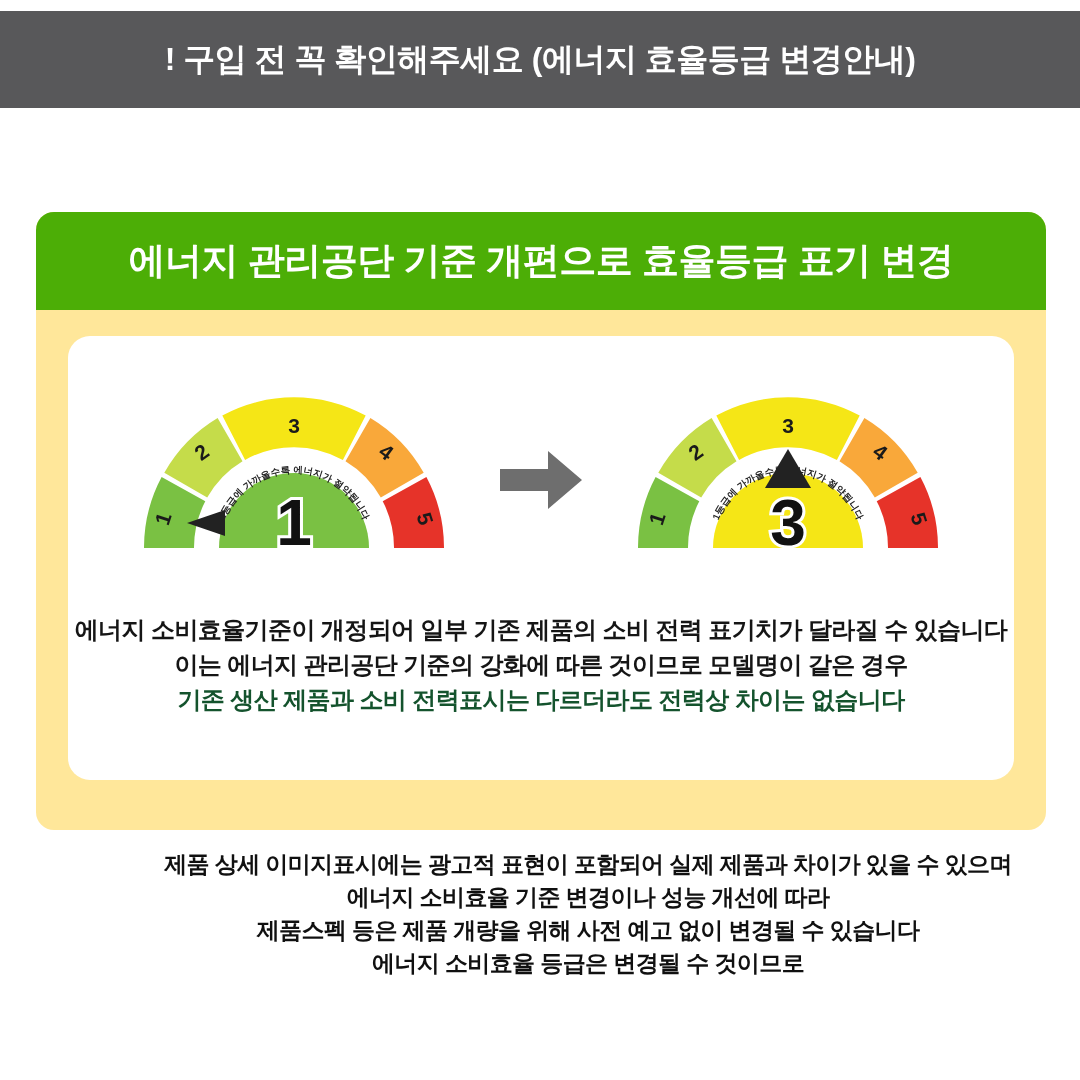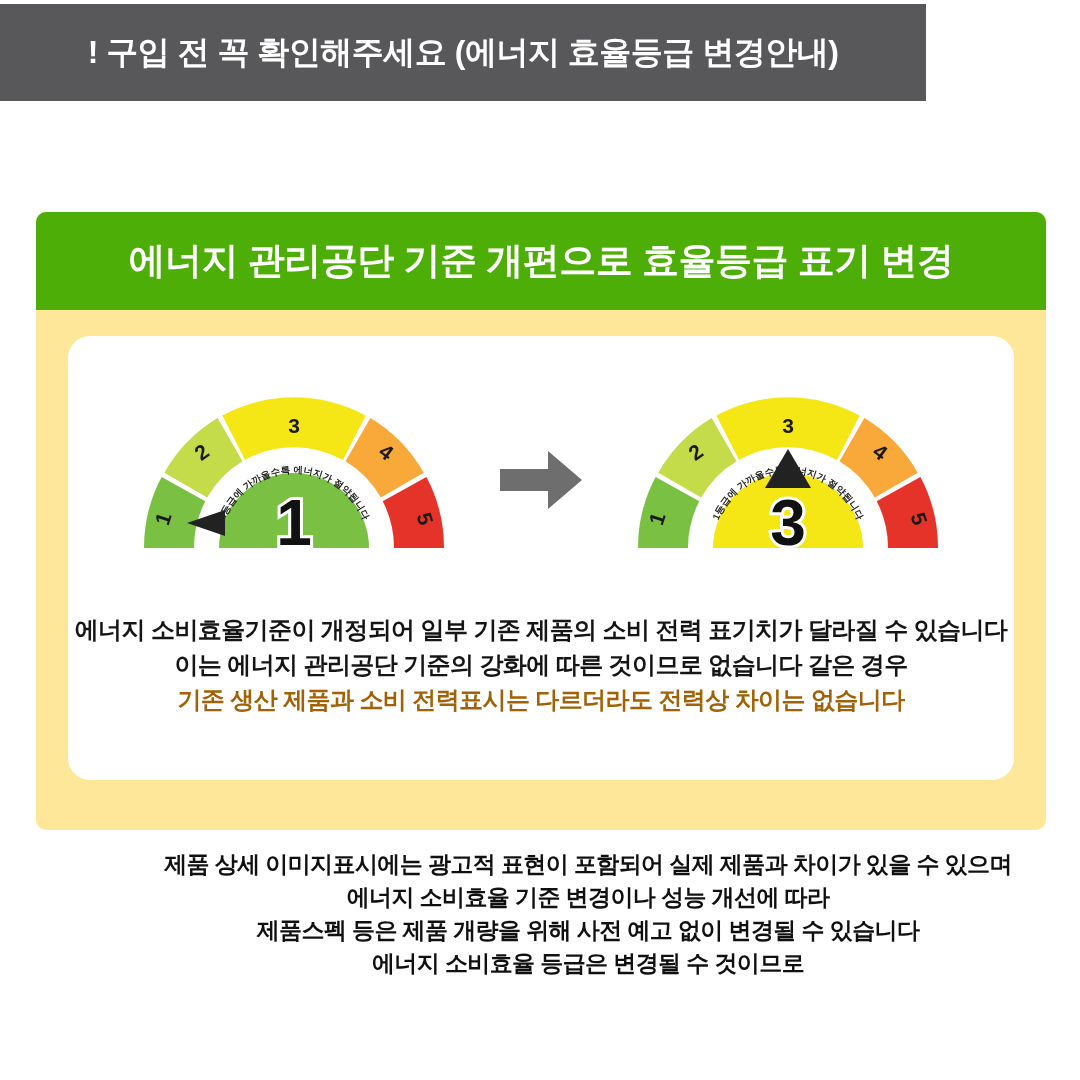--- a/index.html
+++ b/index.html
@@ -11,22 +11,22 @@
     height: 1080px;
     background: #ffffff;
     font-family: "Liberation Sans", "DejaVu Sans", sans-serif;
     overflow: hidden;
     position: relative;
   }
 
   
   .header-bar {
     position: absolute;
-    left: 0; top: 4px;
-    width: 926px;
+    left: 0; top: 11px;
+    width: 1080px;
     height: 97px;
     background: #58585a;
     display: flex;
     align-items: center;
     justify-content: center;
   }
   .header-title {
     color: #ffffff;
     font-size: 32px;
     font-weight: bold;
@@ -163,21 +163,21 @@
     white-space: nowrap;
   }
 </style>
 </head>
 <body>
 
 <div class="header-bar" style="background: rgb(88, 88, 90);">
   <div class="header-title" style="color: rgb(255, 255, 255);">! 구입 전 꼭 확인해주세요 (에너지 효율등급 변경안내)</div>
 </div>
 
-<div class="notice-panel" style="background: rgb(255, 231, 154); border-radius: 10px;">
+<div class="notice-panel" style="background: rgb(255, 231, 154);">
 
   <div class="panel-banner" style="background: rgb(76, 174, 6);">
     <div class="panel-banner-text" style="color: rgb(255, 255, 255);">에너지 관리공단 기준 개편으로 효율등급 표기 변경</div>
   </div>
 
   <div class="inner-card" style="background: rgb(255, 255, 255);">
 
     <div class="gauge-row">
 
       <div class="gauge">
@@ -251,22 +251,22 @@
           <text class="grade-number" x="155" y="160" text-anchor="middle">3</text>
 
           <polygon points="155,64 178,103 132,103" fill="#222222"></polygon>
         </svg>
       </div>
 
     </div>
 
     <div class="card-text">
       <div class="line" style="color: rgb(21, 21, 21);">에너지 소비효율기준이 개정되어 일부 기존 제품의 소비 전력 표기치가 달라질 수 있습니다</div>
-      <div class="line" style="color: rgb(21, 21, 21);">이는 에너지 관리공단 기준의 강화에 따른 것이므로 없습니다 같은 경우</div>
-      <div class="line blue" style="color: #a16207; text-align: center;">기존 생산 제품과 소비 전력표시는 다르더라도 전력상 차이는 없습니다</div>
+      <div class="line" style="color: rgb(21, 21, 21);">이는 에너지 관리공단 기준의 강화에 따른 것이므로 모델명이 같은 경우</div>
+      <div class="line blue" style="color: #14532d; text-align: center;">기존 생산 제품과 소비 전력표시는 다르더라도 전력상 차이는 없습니다</div>
     </div>
 
   </div>
 </div>
 
 <div class="disclaimer">
   <div class="line">제품 상세 이미지표시에는 광고적 표현이 포함되어 실제 제품과 차이가 있을 수 있으며</div>
   <div class="line">에너지 소비효율 기준 변경이나 성능 개선에 따라</div>
   <div class="line">제품스펙 등은 제품 개량을 위해 사전 예고 없이 변경될 수 있습니다</div>
   <div class="line">에너지 소비효율 등급은 변경될 수 것이므로</div>

